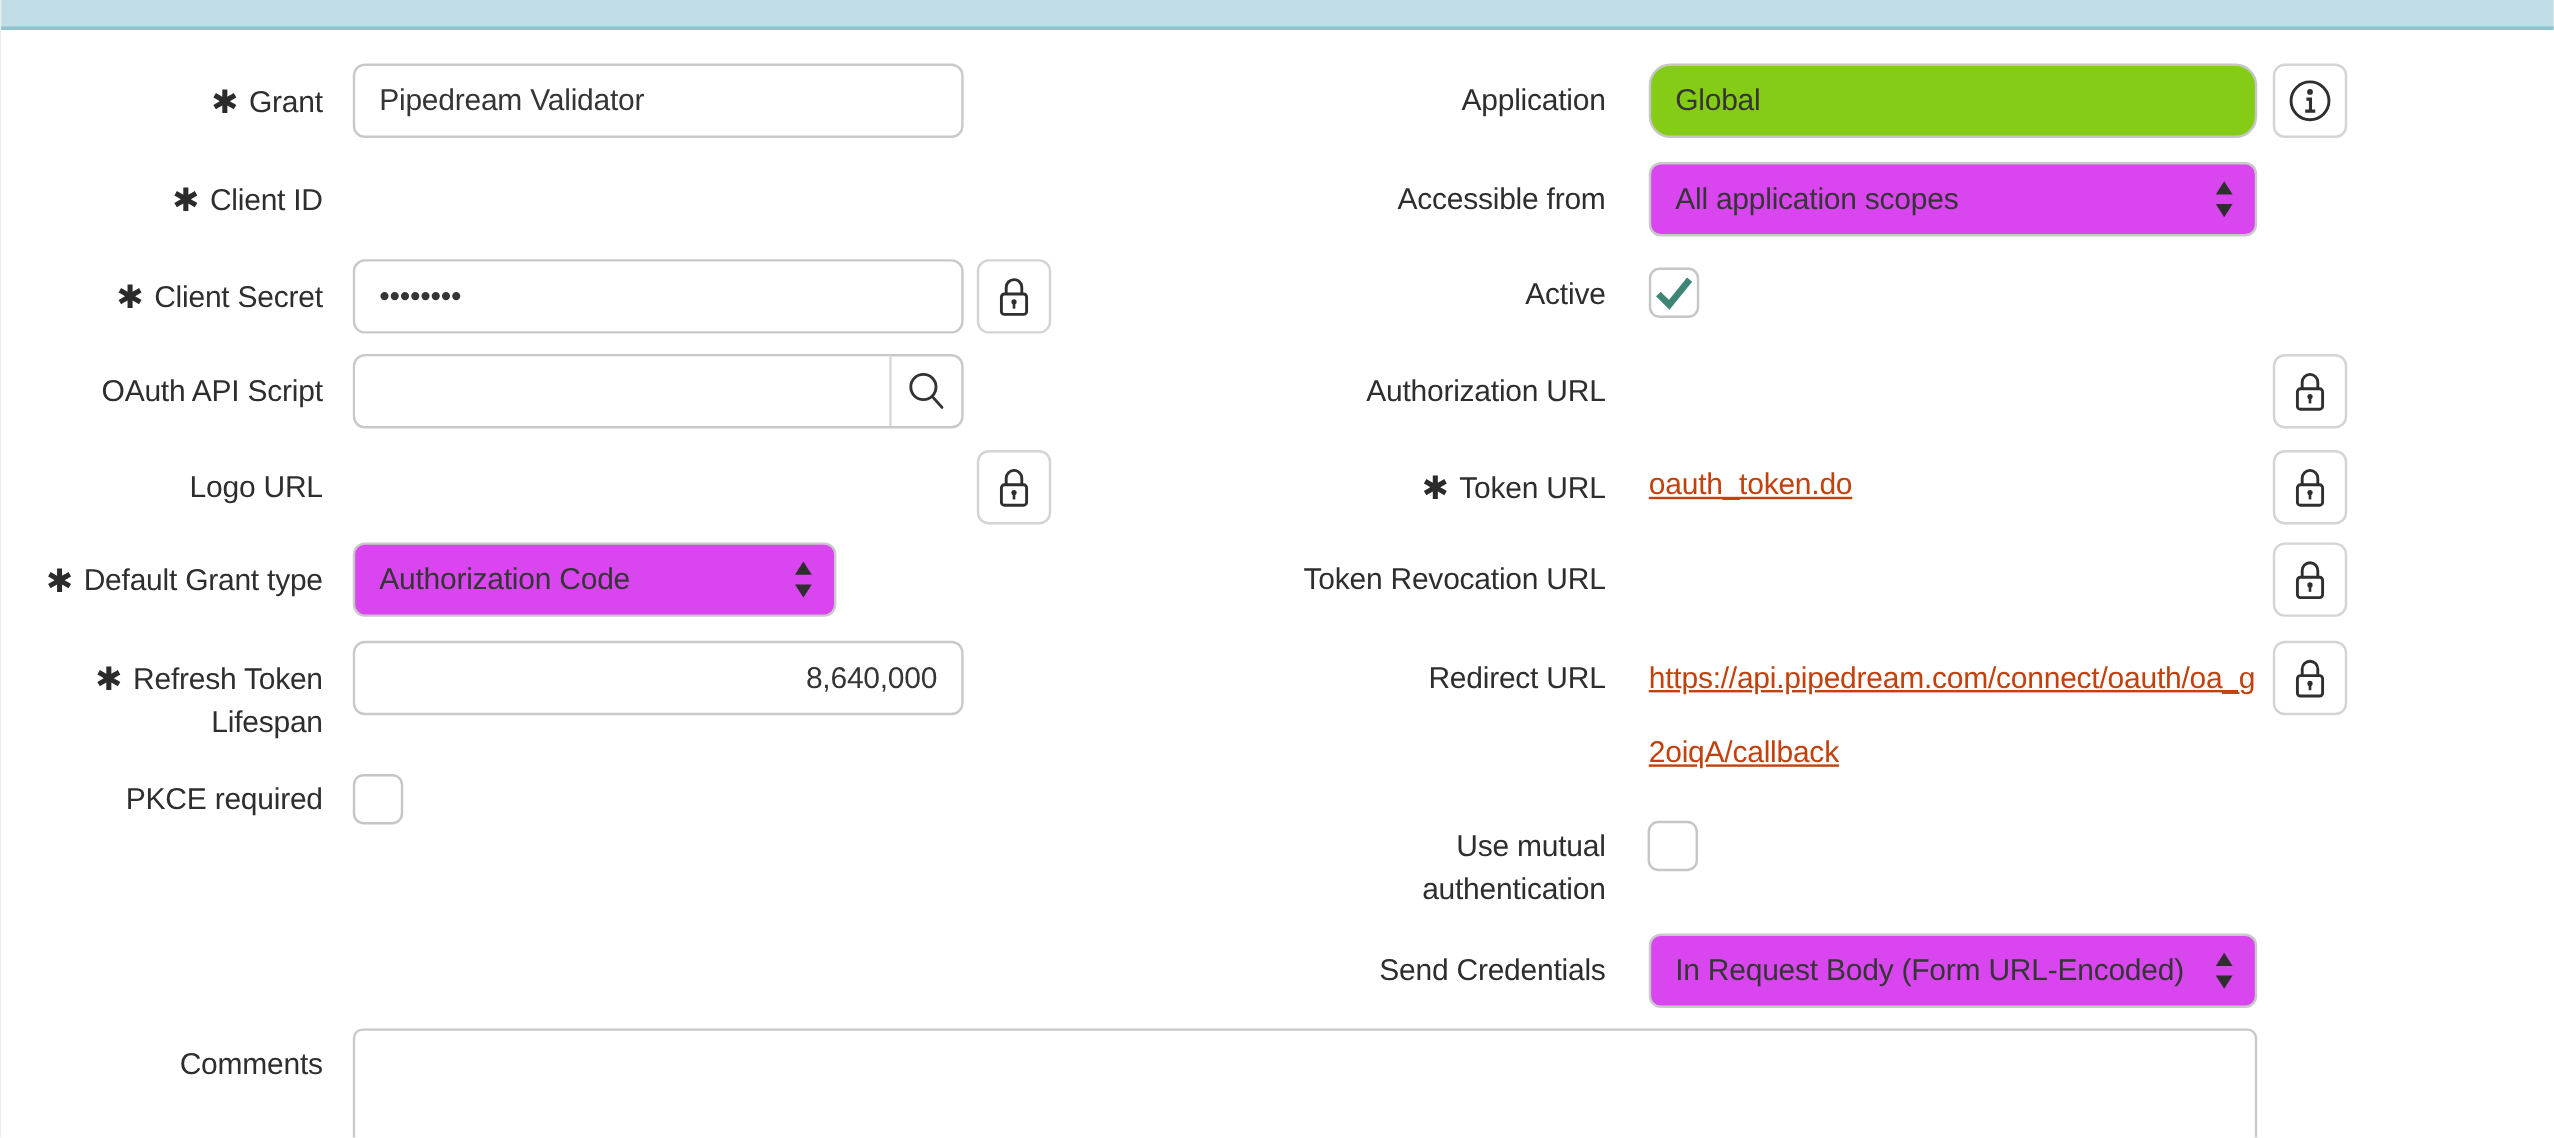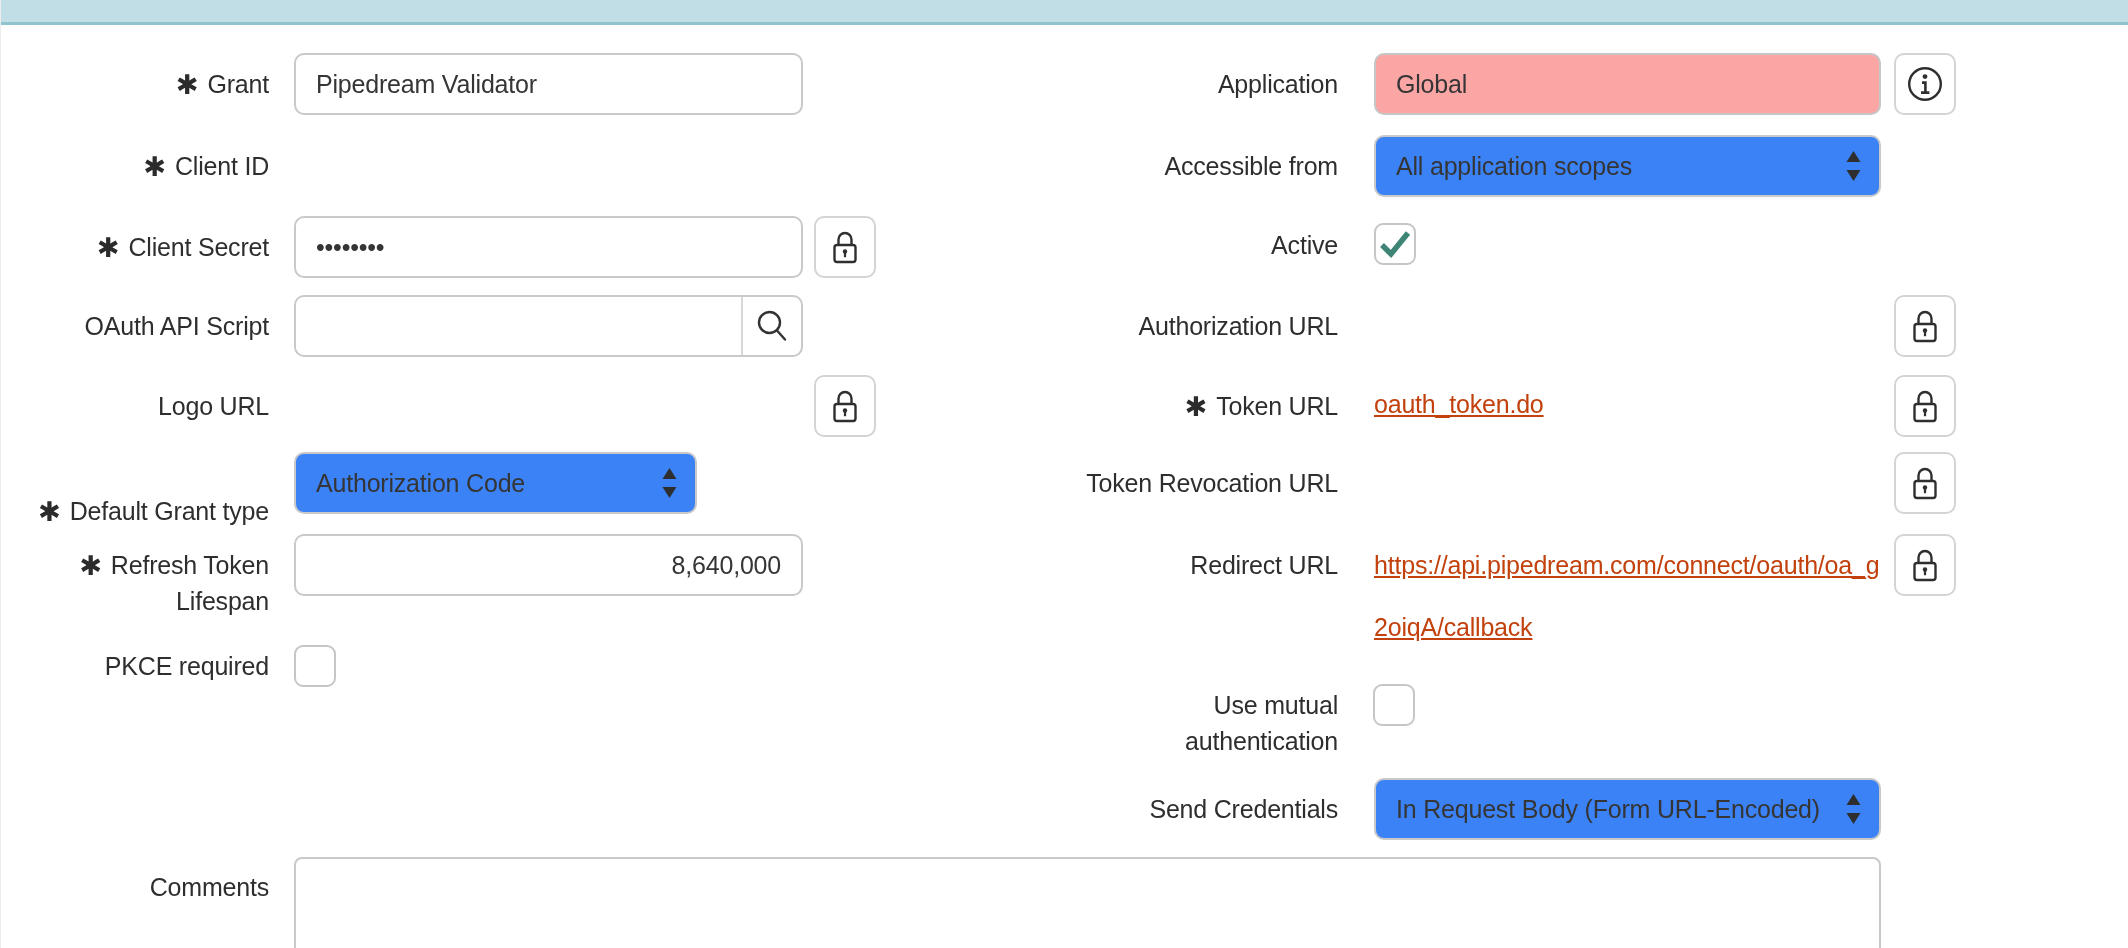--- a/index.html
+++ b/index.html
@@ -17,25 +17,25 @@
   .lbl-left{left:8px;width:260px;}
   .lbl-right{left:1067px;width:270px;}
   .req{font-size:27px;margin-right:9px;position:relative;top:1px;color:#2b2b2b;}
   .tin{
     position:absolute;box-sizing:border-box;height:62px;width:509px;left:293px;
     border:2px solid #c9c9c9;border-radius:10px;background:#fff;
     font-family:"Liberation Sans","DejaVu Sans",sans-serif;
     font-size:25px;color:#353535;padding:0 20px;outline:none;letter-spacing:-0.2px;
   }
   .tin.num{text-align:right;}
-  .tin.ro{background:#fca5a5;border-color:#c6c6c6;}
+  .tin.ro{background:#84cc16;border-color:#c6c6c6;border-radius:18px;}
   .rin{left:1373px;width:507px;}
   .selbox{
     position:absolute;box-sizing:border-box;height:62px;
-    border:2px solid #c9c9c9;border-radius:10px;background:#3b82f6;cursor:pointer;
+    border:2px solid #c9c9c9;border-radius:10px;background:#d946ef;cursor:pointer;
   }
   .selbox .seltext{
     position:absolute;left:20px;right:48px;top:0;line-height:58px;font-size:25px;
     color:#353535;white-space:nowrap;overflow:hidden;letter-spacing:-0.2px;
   }
   .selbox .arrows{position:absolute;right:18px;top:50%;margin-top:-15px;width:15px;height:30px;}
   .btn{
     position:absolute;width:62px;height:62px;box-sizing:border-box;
     border:2px solid #d4d4d4;border-radius:10px;background:#fff;cursor:pointer;
     display:flex;align-items:center;justify-content:center;padding:0;
@@ -109,21 +109,21 @@
   <div class="lbl lbl-left" style="top:388px;"><span>Logo URL</span></div>
   <button class="btn" style="left:813px;top:375px;">
     <svg width="30" height="38" viewBox="0 0 30 38">
       <path d="M8.5 17 V11.5 A6.5 6.5 0 0 1 21.5 11.5 V17" fill="none" stroke="#2f2f2f" stroke-width="2.4"></path>
       <rect x="4.5" y="17" width="21" height="17" rx="2.5" fill="none" stroke="#2f2f2f" stroke-width="2.4"></rect>
       <circle cx="15" cy="23.5" r="2.2" fill="#2f2f2f"></circle>
       <rect x="13.9" y="24" width="2.2" height="5.2" fill="#2f2f2f"></rect>
     </svg>
   </button>
 
-  <div class="lbl lbl-left" style="top:465px;margin-top:28px;"><span class="req">✱</span><span>Default Grant type</span></div>
+  <div class="lbl lbl-left" style="top:465px;"><span class="req">✱</span><span>Default Grant type</span></div>
   <div class="selbox" style="left:293px;top:452px;width:403px;">
     <div class="seltext">Authorization Code</div>
     <svg class="arrows" viewBox="0 0 15 30">
       <polygon points="7.5,0 14.5,11 0.5,11" fill="#2e2e2e"></polygon>
       <polygon points="0.5,19 14.5,19 7.5,30" fill="#2e2e2e"></polygon>
     </svg>
   </div>
 
   <div class="lbl lbl-left" style="top:547px;"><span class="req">✱</span><span>Refresh Token Lifespan</span></div>
   <input class="tin num" style="top: 534px;" type="text" value="8,640,000">

